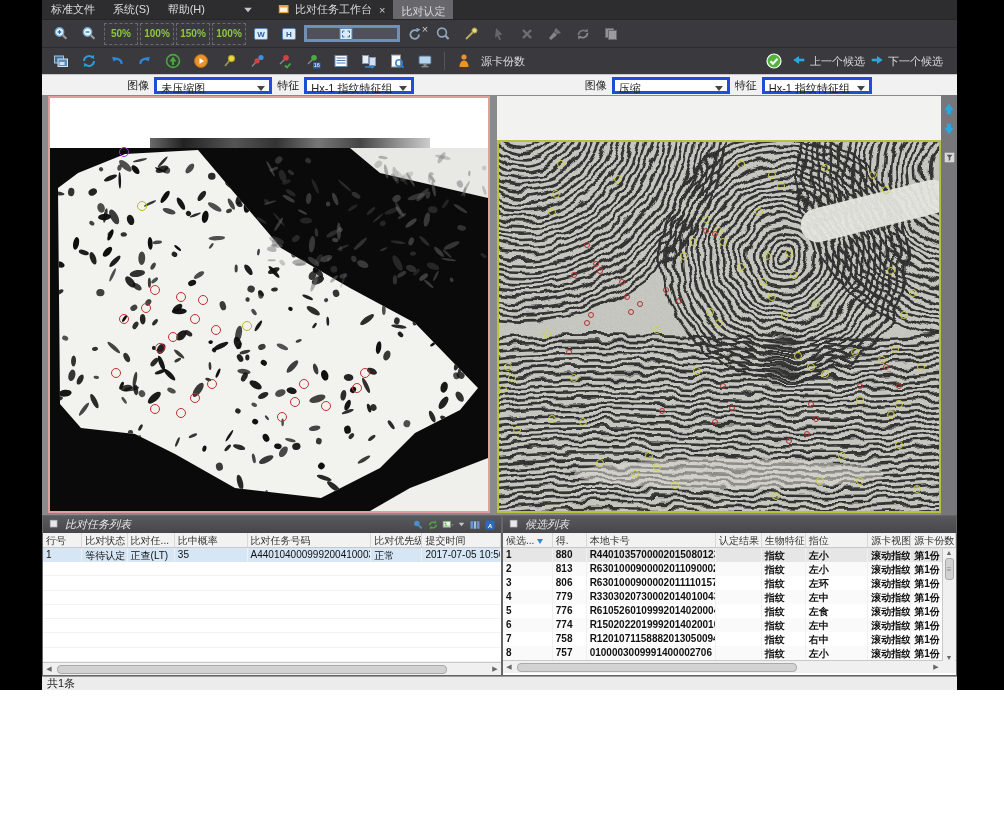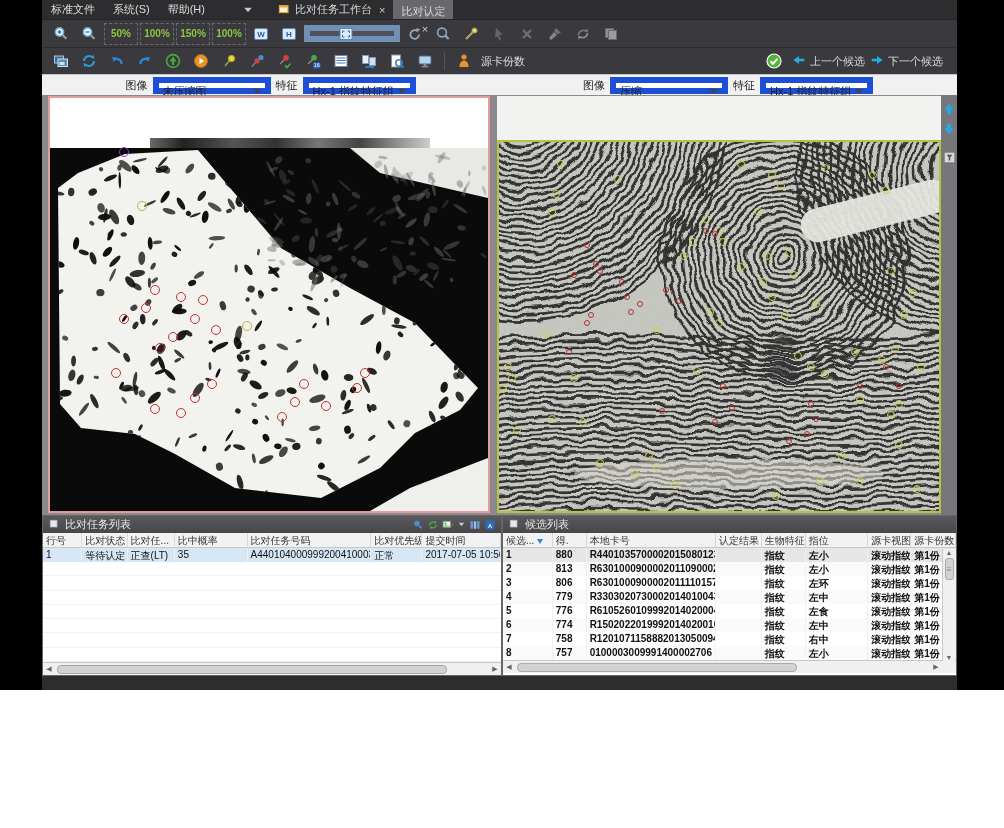--- a/index.html
+++ b/index.html
@@ -33,21 +33,21 @@
   .zoomlvl { width:34px; height:22px; display:flex; align-items:center; justify-content:center;
              color:#8dc63f; font-size:10px; font-weight:bold; border:1px dashed #6a6a6e; }
   .tsep { width:1px; height:18px; background:#55555a; margin:0 4px; }
   .tlabel { color:#ddd; font-size:11px; margin-left:2px; }
   .t2right { margin-left:auto; display:flex; align-items:center; gap:5px; padding-right:8px; }
   .navbtn { display:flex; align-items:center; gap:4px; color:#ddd; font-size:11px; }
 
   
   .comborow { height:21px; background:#f1f1f1; border-top:1px solid #c6c6c6; display:flex; font-size:11px; color:#222; }
   .combohalf { width:50%; display:flex; align-items:center; justify-content:center; gap:5px; }
-  .sel { position:relative; height:17px; background:#fff; border:6px solid #1d4ed8; padding:1px 16px 0 4px; min-width:96px; }
+  .sel { position:relative; height:17px; background:#fff; border:3px solid #1d4ed8; padding:1px 16px 0 4px; min-width:96px; }
   .sel .car { position:absolute; right:4px; top:6px; width:0; height:0; border-left:4px solid transparent; border-right:4px solid transparent; border-top:5px solid #444; }
 
   
   .viewer { position:relative; height:420px; background:#8a8a8e; }
   .panelL { position:absolute; left:6px; top:1px; width:442px; height:417px; background:#fff; border:2px solid #e59c9c; }
   .graybar { position:absolute; left:100px; top:40px; width:280px; height:10px;
              background:linear-gradient(90deg,#6a6a6a 0%,#222 12%,#555 30%,#333 45%,#777 60%,#444 75%,#999 90%,#ccc 100%); }
   .latentbox { position:absolute; left:0px; top:50px; width:438px; height:363px; }
   .panelR { position:absolute; left:455px; top:1px; width:444px; height:417px; background:#f2f2f0; }
   .ricons { position:relative; height:44px; }
@@ -61,21 +61,21 @@
   .vstrip .sbtn { width:14px; height:16px; display:flex; align-items:center; justify-content:center; }
 
   .marker { position:absolute; border-radius:50%; }
 
   
   .tables { position:relative; height:161px; background:#9a9a9e; display:flex; }
   .tpanel { height:161px; background:#fff; border:1px solid #666; display:flex; flex-direction:column; overflow:hidden; }
   .tpanel.left { width:460px; }
   .tpanel.right { width:455px; position:relative; }
   .ttitle { height:17px; background:linear-gradient(#5a5a5e,#47474b); color:#e8e8e8; font-size:11px;
-            display:flex; align-items:center; gap:5px; padding:0 5px; flex:0 0 17px; }
+            display:flex; align-items:center; gap:5px; padding:0 5px; flex:0 0 17px;font-style:italic; }
   .ttools { margin-left:auto; display:flex; align-items:center; gap:3px; }
   .ttools svg { display:block; }
   .thead { display:flex; height:15px; background:#f2f2f2; border-bottom:1px solid #c8c8c8; flex:0 0 15px; }
   .th { font-size:10px; color:#333; padding:1px 3px 0; border-right:1px solid #d8d8d8; white-space:nowrap; overflow:hidden; display:flex; align-items:center; gap:2px; }
   .trow { display:flex; height:14px; flex:0 0 14px; background:#fff; }
   .trow.alt { background:#fafafa; }
   .trow.selL { background:#d6e6f5; }
   .trow.selR { background:#e6e6e6; }
   .td { font-size:10px; color:#111; padding:1px 3px 0; white-space:nowrap; overflow:hidden; border-right:1px solid #f0f0f0; }
   .tpanel.right .td { font-weight:bold; }
@@ -1240,15 +1240,18 @@
           <span class="harr" style="margin-left:auto;margin-right:14px;">▶</span>
         </div>
         <div class="vscroll">
           <span>▲</span>
           <span class="vthumb">≡</span>
           <span style="margin-top:auto">▼</span>
         </div>
       </div>
     </div>
 
+    <div class="statusbar">
+      <span>共1条</span>
+    </div>
   </div>
 
 </div>
 
 </body></html>

